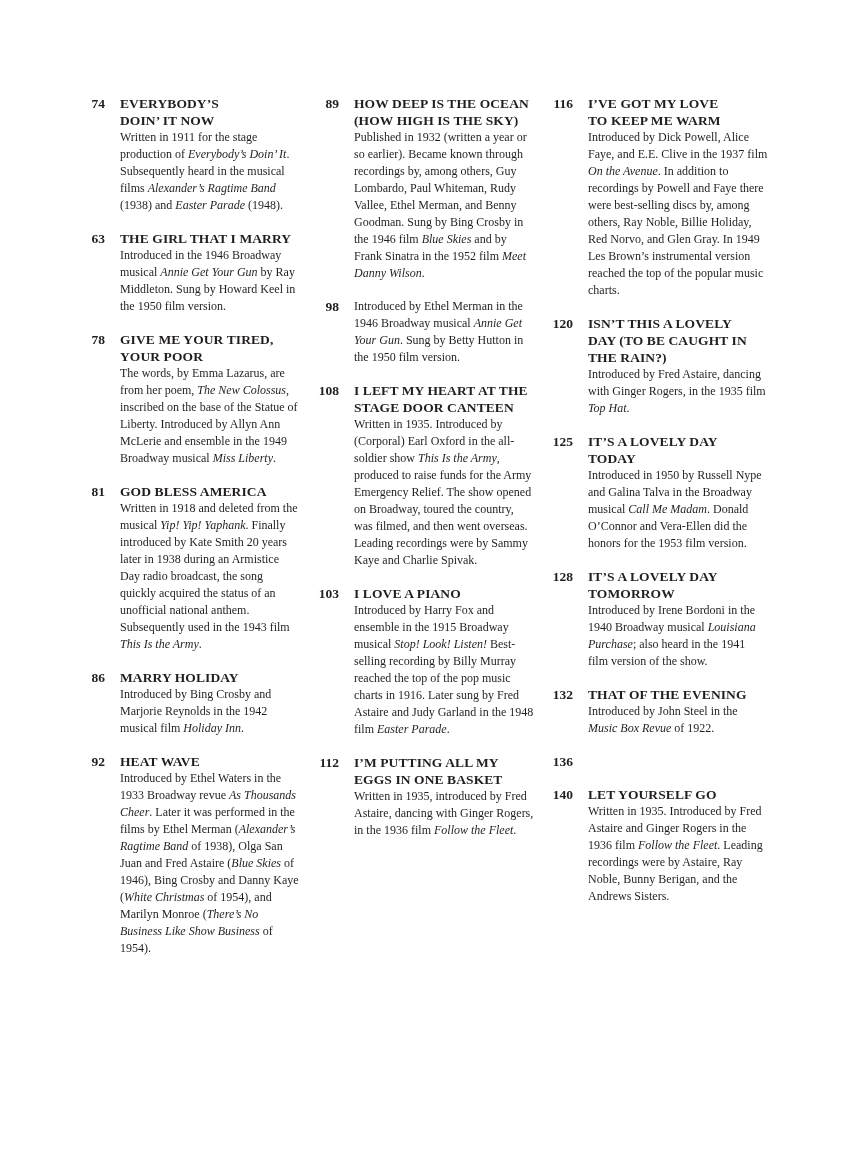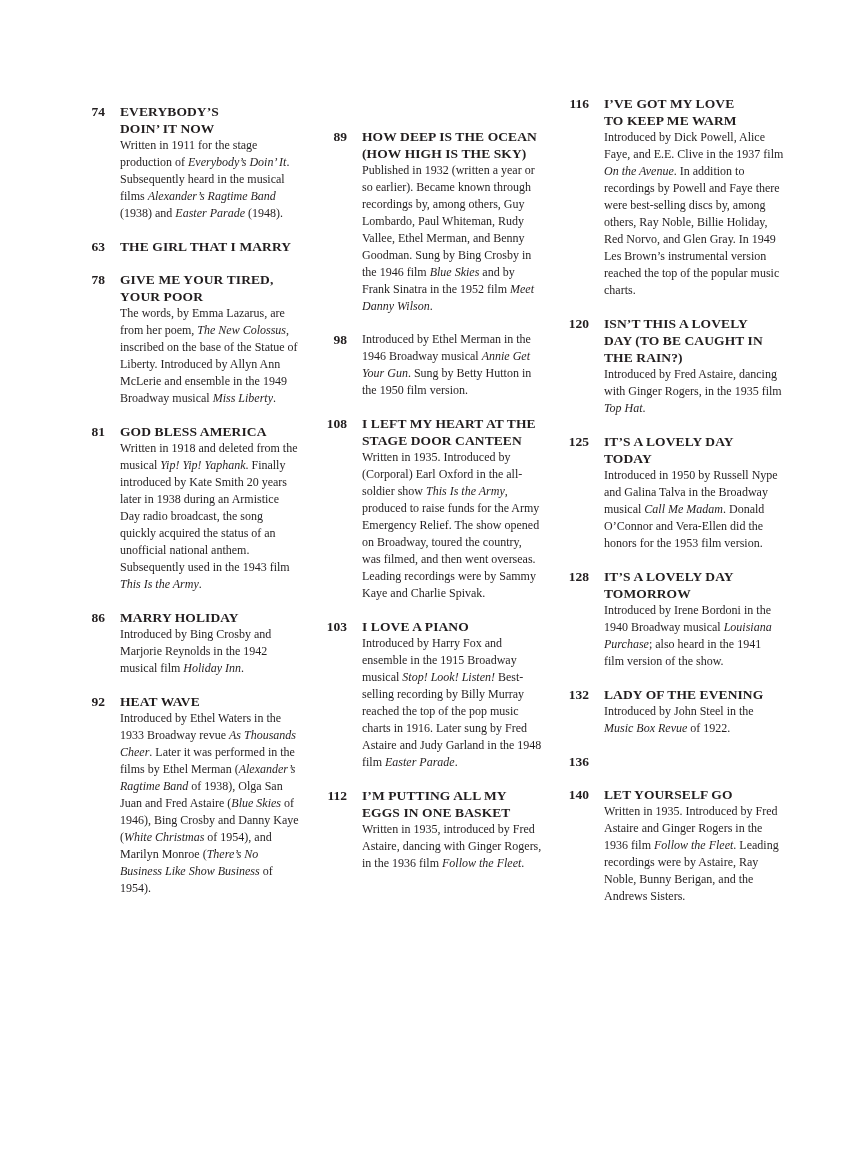--- a/index.html
+++ b/index.html
@@ -14,22 +14,20 @@
     background: #ffffff;
     font-family: "Liberation Serif", serif;
     color: #221e1f;
     overflow: hidden;
   }
   .columns {
     position: absolute;
     left: 66px;
     top: 95px;
     display: flex;
-    gap: 8px;
-    align-items: center;
   }
   .column {
     width: 234px;
     flex: 0 0 234px;
   }
   .entry {
     display: flex;
     align-items: flex-start;
     margin-bottom: 16px;
   }
@@ -74,20 +72,21 @@
       <div class="desc"><span>Written in 1911 for the stage production of </span><i>Everybody’s Doin’ It</i><span>. Subsequently heard in the musical films </span><i>Alexander’s Ragtime Band</i><span> (1938) and </span><i>Easter Parade</i><span> (1948).</span></div>
     </div>
   </div>
 
   <div class="entry">
     <div class="page-num">63</div>
     <div class="entry-body">
       <div class="title">
               <div>THE GIRL THAT I MARRY</div>
             </div>
+      <div class="desc"><span>Introduced in the 1946 Broadway musical </span><i>Annie Get Your Gun</i><span> by Ray Middleton. Sung by Howard Keel in the 1950 film version.</span></div>
     </div>
   </div>
 
   <div class="entry">
     <div class="page-num">78</div>
     <div class="entry-body">
       <div class="title">
               <div>GIVE ME YOUR TIRED,</div>
               <div>YOUR POOR</div>
             </div>
@@ -219,21 +218,21 @@
               <div>TOMORROW</div>
             </div>
       <div class="desc"><span>Introduced by Irene Bordoni in the 1940 Broadway musical </span><i>Louisiana Purchase</i><span>; also heard in the 1941 film version of the show.</span></div>
     </div>
   </div>
 
   <div class="entry">
     <div class="page-num">132</div>
     <div class="entry-body">
       <div class="title">
-              <div>LADY OF THE EVENING</div>
+              <div>THAT OF THE EVENING</div>
             </div>
       <div class="desc"><span>Introduced by John Steel in the </span><i>Music Box Revue</i><span> of 1922.</span></div>
     </div>
   </div>
 
   <div class="entry">
     <div class="page-num">136</div>
   </div>
 
   <div class="entry">

